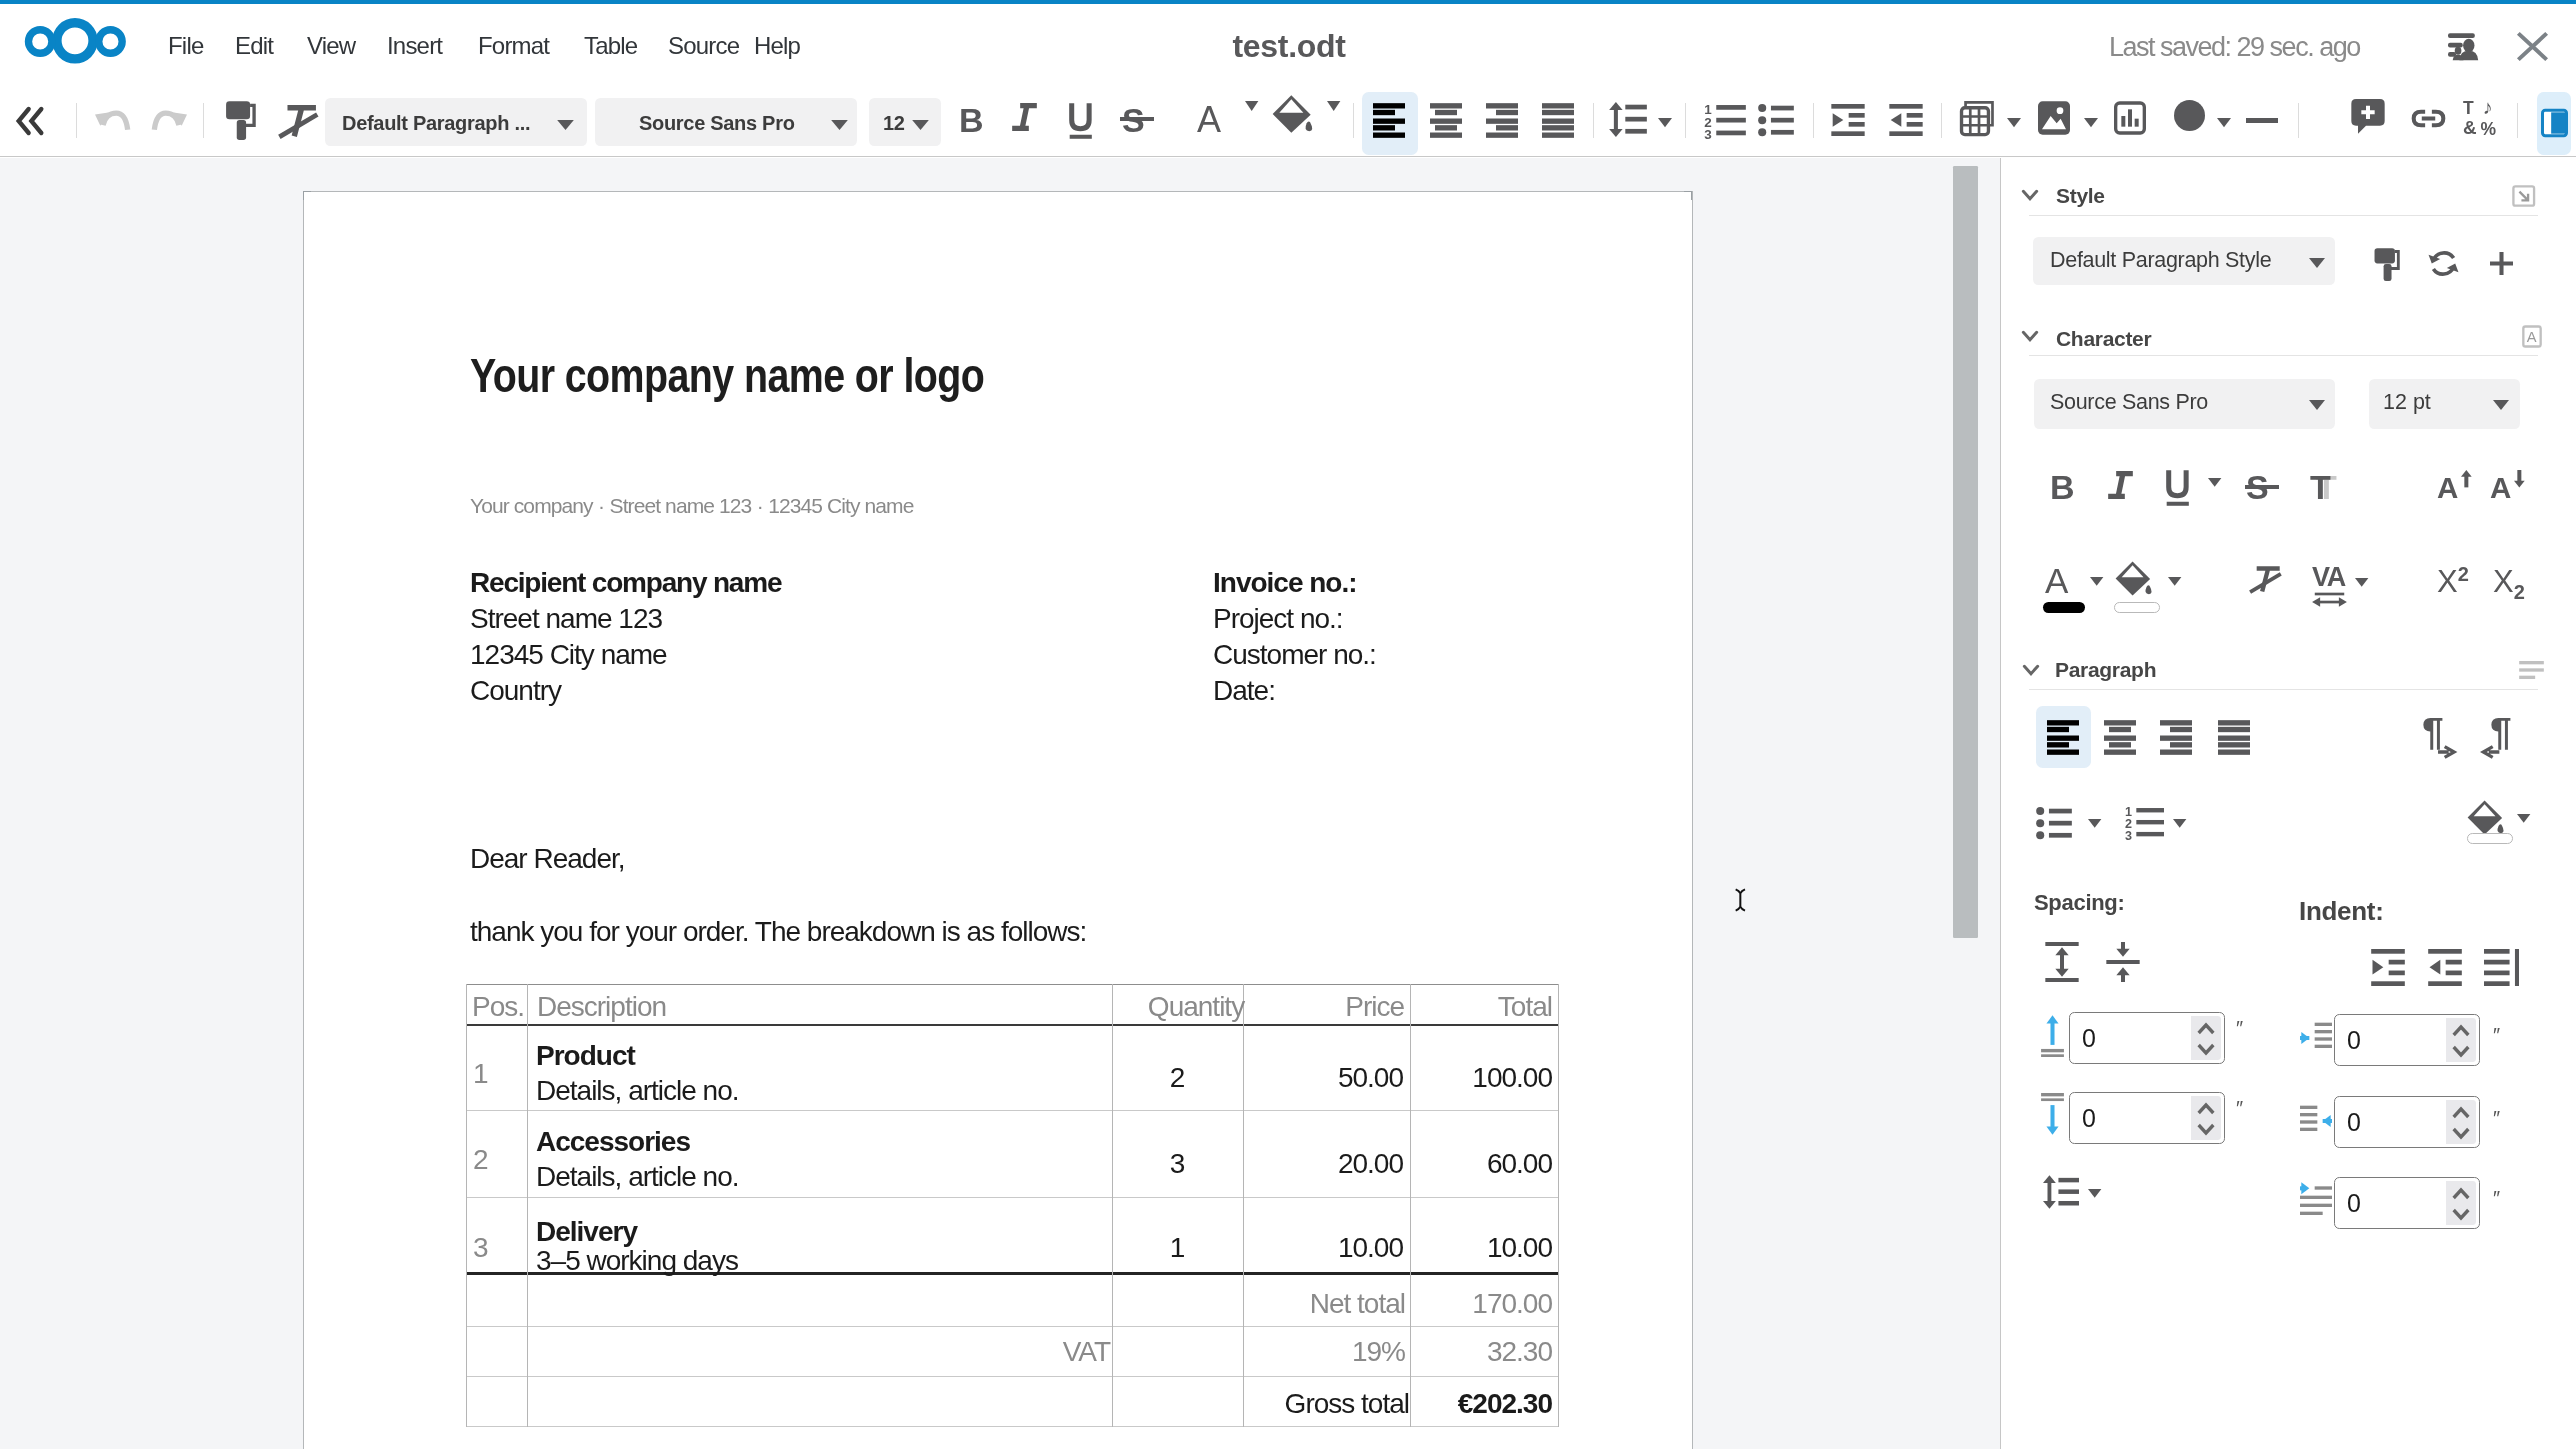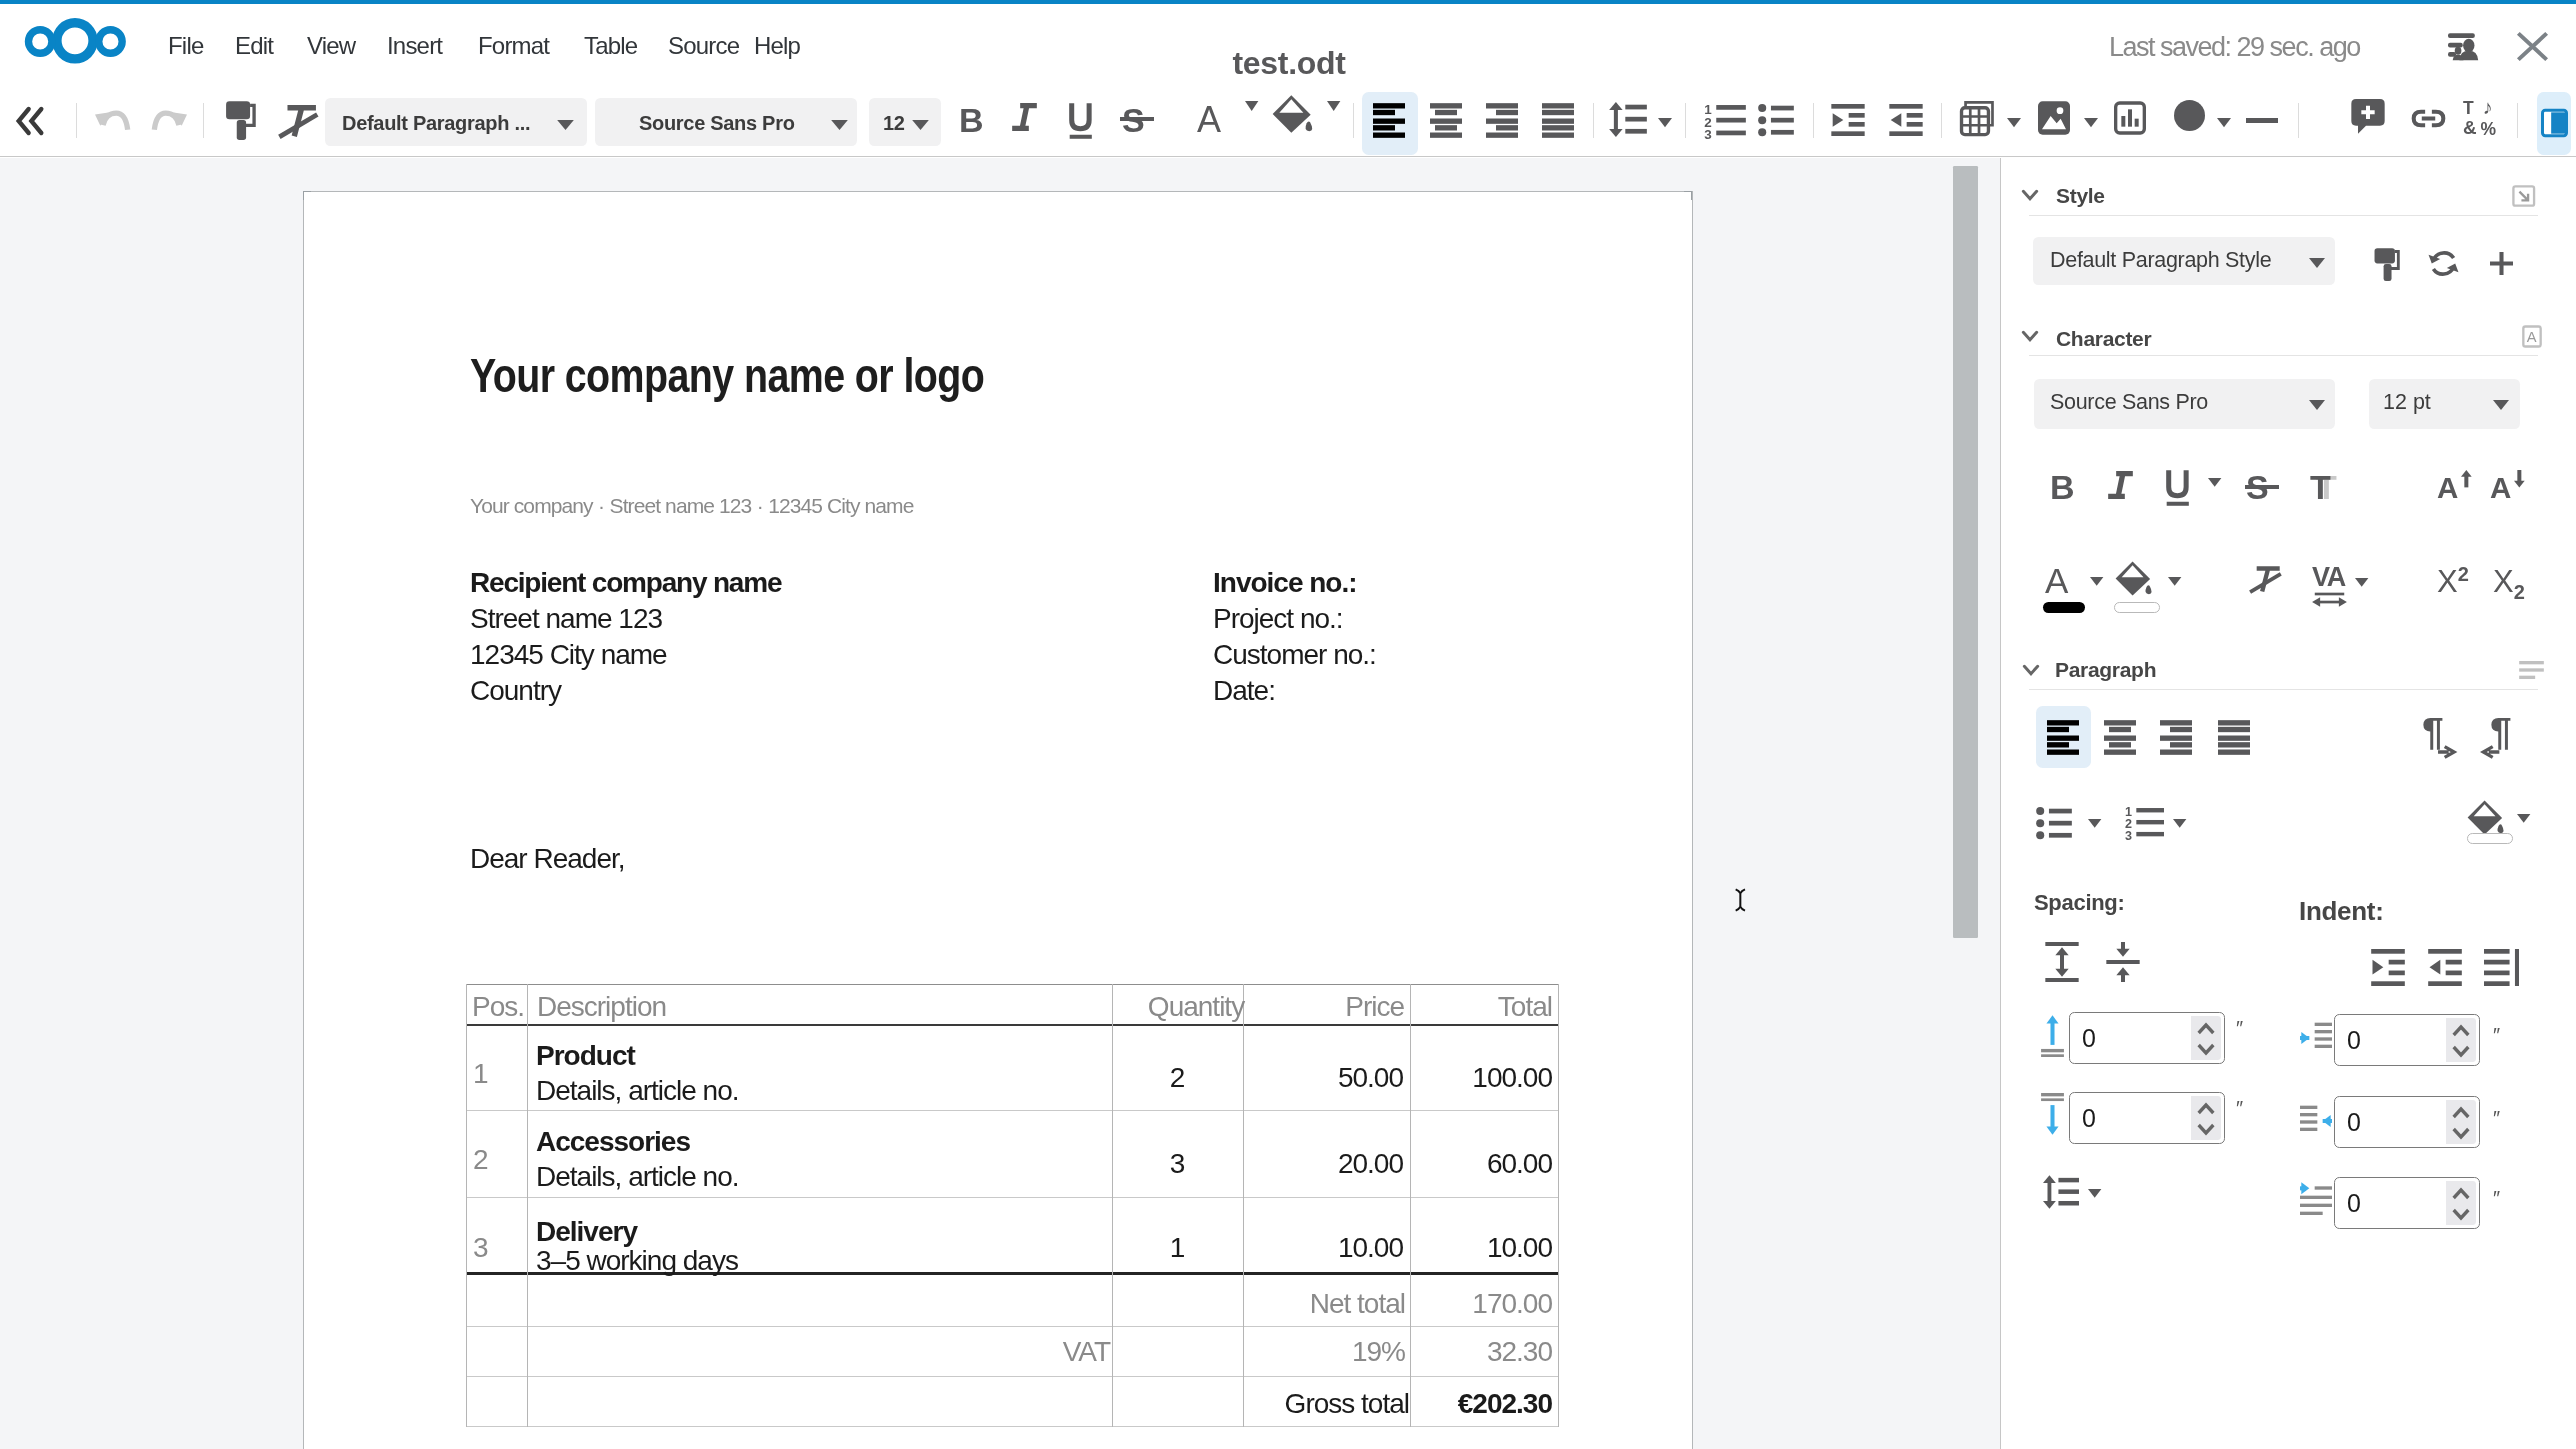--- a/index.html
+++ b/index.html
@@ -3,21 +3,21 @@
 <meta charset="utf-8">
 <style>
 * { margin:0; padding:0; box-sizing:border-box; }
 html,body { width:2576px; height:1449px; overflow:hidden; background:#fff;
   font-family:"Liberation Sans", sans-serif; }
 #stage { position:absolute; left:0; top:0; width:2576px; height:1449px; }
 .abs { position:absolute; }
 #topbar { left:0; top:0; width:2576px; height:4px; background:#0984c6; }
 #header { left:0; top:4px; width:2576px; height:153px; background:#fff; border-bottom:1.3px solid #c8c8c8; }
 .menu { top:32px; font-size:24px; color:#32363a; letter-spacing:-0.8px; }
-#title { top:45px; left:1289px; transform:translateX(-50%); font-size:32px; font-weight:bold; color:#58585a; letter-spacing:-0.3px;text-align:right;}
+#title { top:28px; left:1289px; transform:translateX(-50%); font-size:32px; font-weight:bold; color:#58585a; letter-spacing:-0.3px;text-align:right;}
 #lastsaved { top:32px; left:2109px; font-size:27px; color:#8a8a8a; letter-spacing:-1.5px;}
 .ddbox { background:#f1f1f2; border-radius:5.4px; height:48px; top:98px; }
 .ddtext { font-size:20px; font-weight:bold; color:#3c3c3c; letter-spacing:-0.3px; }
 .sep { width:1.3px; background:#dcdcdc; top:103px; height:35px; }
 .icon { color:#58585a; }
 #docarea { left:0; top:158px; width:2000px; height:1291px; background:#f4f5f7; }
 #page { left:303px; top:191px; width:1390px; height:1258px; background:#fff; border:0.7px solid #b4b7b9; border-bottom:none; }
 #thumb { left:1953px; top:166px; width:25px; height:772px; background:#b9bdbf; border-radius:1.3px; }
 #sidebar { left:2000px; top:158px; width:576px; height:1291px; background:#fff; border-left:0.7px solid #c6c6c6; }
 .doctext { color:#1b1b1b; font-size:28px; letter-spacing:-1px; white-space:nowrap; }
@@ -280,20 +280,21 @@
 <div class="abs" id="docarea"></div>
 <div class="abs" id="page"></div>
 <div class="abs" id="thumb"></div>
 <div class="abs" id="sidebar"></div>
 <div class="abs" id="doccontent" style="left:0;top:0;width:2576px;height:1449px;">
  <div class="abs nw" style="left:470px;top:348px;font-size:48px;font-weight:bold;color:#1e1e1e;letter-spacing:-0.7px;transform:scaleX(0.82);transform-origin:0 0;">Your company name or logo</div>
  <div class="abs nw gray" style="left:470px;top:494px;font-size:21px;letter-spacing:-0.9px;">Your company<span style="padding:0 5.4px;">·</span>Street name 123<span style="padding:0 5.4px;">·</span>12345 City name</div>
  <div class="abs nw doctext" style="left:470px;top:565px;line-height:36px;"><b style="letter-spacing:-1.2px;">Recipient company name</b><br>Street name 123<br>12345 City name<br>Country</div>
  <div class="abs nw doctext" style="left:1213px;top:565px;line-height:36px;"><b>Invoice no.:</b><br>Project no.:<br>Customer no.:<br>Date:</div>
  <div class="abs nw doctext" style="left:470px;top:843px;">Dear Reader,</div>
+ <div class="abs nw doctext" style="left:470px;top:916px;">thank you for your order. The breakdown is as follows:</div>
 
  <div class="abs" style="left:466px;top:984px;width:1093px;height:1.3px;background:#8d8d8d;"></div>
  <div class="abs" style="left:466px;top:1024px;width:1093px;height:2px;background:#3a3a3a;"></div>
  <div class="abs" style="left:466px;top:1110px;width:1093px;height:0.7px;background:#c9c9c9;"></div>
  <div class="abs" style="left:466px;top:1197px;width:1093px;height:0.7px;background:#c9c9c9;"></div>
  <div class="abs" style="left:466px;top:1272px;width:1093px;height:3.4px;background:#242424;"></div>
  <div class="abs" style="left:466px;top:1326px;width:1093px;height:0.7px;background:#c9c9c9;"></div>
  <div class="abs" style="left:466px;top:1376px;width:1093px;height:0.7px;background:#c9c9c9;"></div>
  <div class="abs" style="left:466px;top:1426px;width:1093px;height:0.7px;background:#c9c9c9;"></div>
  <div class="abs" style="left:466px;top:984px;width:0.7px;height:443px;background:#b5b5b5;"></div>

